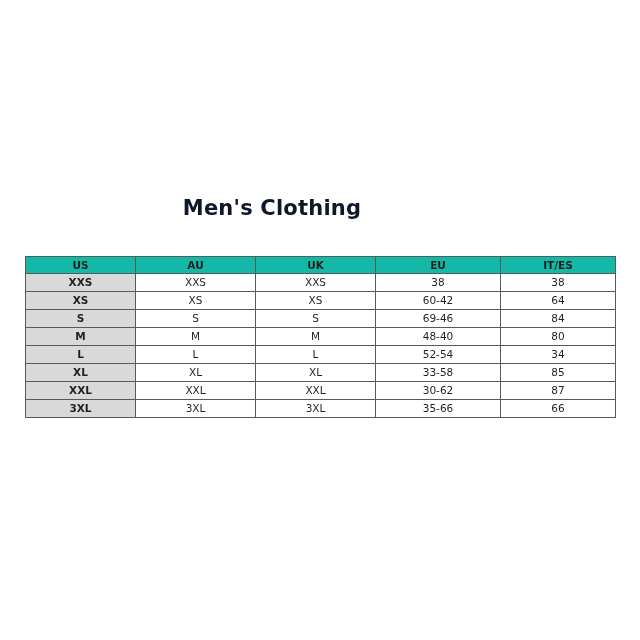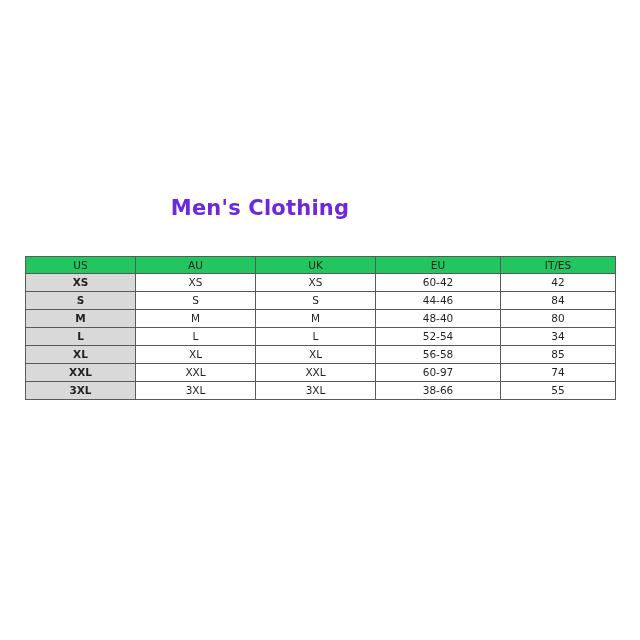--- a/index.html
+++ b/index.html
@@ -16,27 +16,27 @@
   }
   .page {
     position: relative;
     width: 640px;
     height: 640px;
     box-sizing: border-box;
   }
   .title {
     position: absolute;
     top: 196px;
-    left: 4px;
+    left: 16px;
     width: 512px;
     text-align: center;
     font-size: 21px;
     font-weight: bold;
     letter-spacing: 0.2px;
-    color: #6d28d9;
+    color: #0f172a;
   }
   .table-wrap {
     position: absolute;
     top: 256px;
     left: 25px;
     width: 590px;
   }
   table.size-table {
     border-collapse: collapse;
     width: 590px;
@@ -51,22 +51,22 @@
     text-align: center;
     vertical-align: middle;
     font-size: 10.5px;
     font-weight: normal;
     color: #231f20;
     background: #ffffff;
     overflow: hidden;
     white-space: nowrap;
   }
   table.size-table thead th {
-    background: #22c55e;
-    font-weight: normal;
+    background: #14b8a6;
+    font-weight: bold;
     height: 16px;
     line-height: 16px;
   }
   table.size-table tbody td.first-col {
     background: #d9d9d9;
     font-weight: bold;
   }
   
   col.c0 { width: 110px; }
   col.c1 { width: 120px; }
@@ -94,65 +94,72 @@
         <tr>
           <th>US</th>
           <th>AU</th>
           <th>UK</th>
           <th>EU</th>
           <th>IT/ES</th>
         </tr>
       </thead>
       <tbody>
         <tr>
+          <td class="first-col">XXS</td>
+          <td>XXS</td>
+          <td>XXS</td>
+          <td>38</td>
+          <td>38</td>
+        </tr>
+        <tr>
           <td class="first-col">XS</td>
           <td>XS</td>
           <td>XS</td>
           <td>60-42</td>
-          <td>42</td>
+          <td>64</td>
         </tr>
         <tr>
           <td class="first-col">S</td>
           <td>S</td>
           <td>S</td>
-          <td>44-46</td>
+          <td>69-46</td>
           <td>84</td>
         </tr>
         <tr>
           <td class="first-col">M</td>
           <td>M</td>
           <td>M</td>
           <td>48-40</td>
           <td>80</td>
         </tr>
         <tr>
           <td class="first-col">L</td>
           <td>L</td>
           <td>L</td>
           <td>52-54</td>
           <td>34</td>
         </tr>
         <tr>
           <td class="first-col">XL</td>
           <td>XL</td>
           <td>XL</td>
-          <td>56-58</td>
+          <td>33-58</td>
           <td>85</td>
         </tr>
         <tr>
           <td class="first-col">XXL</td>
           <td>XXL</td>
           <td>XXL</td>
-          <td>60-97</td>
-          <td>74</td>
+          <td>30-62</td>
+          <td>87</td>
         </tr>
         <tr>
           <td class="first-col">3XL</td>
           <td>3XL</td>
           <td>3XL</td>
-          <td>38-66</td>
-          <td>55</td>
+          <td>35-66</td>
+          <td>66</td>
         </tr>
       </tbody>
     </table>
   </div>
 
 </div>
 
 </body></html>

